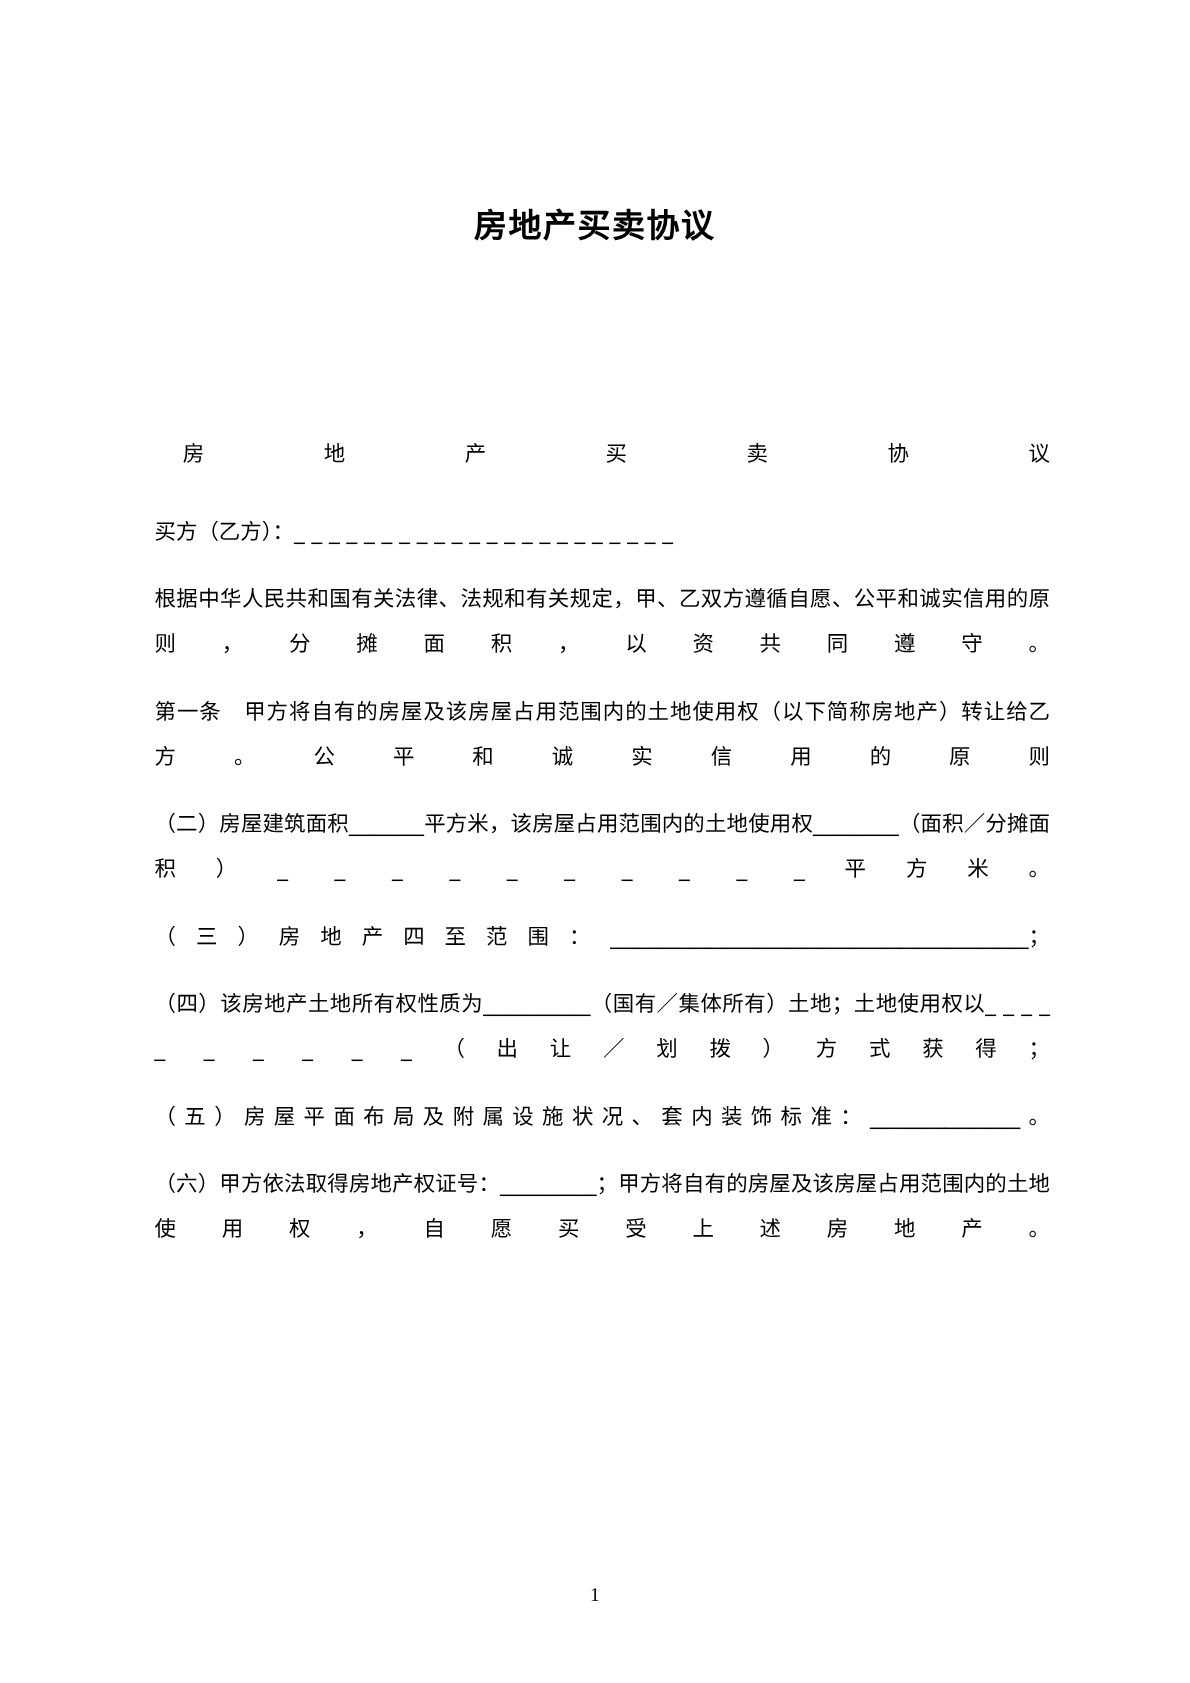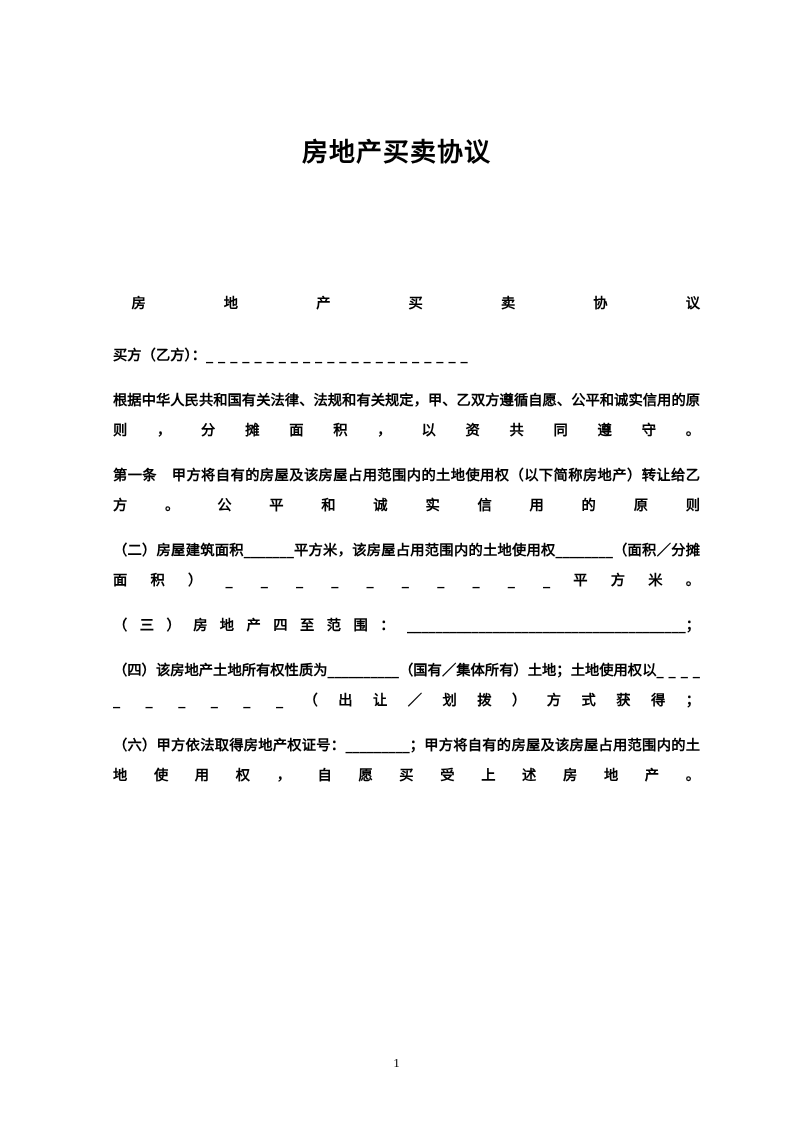--- a/index.html
+++ b/index.html
@@ -25,44 +25,44 @@
     box-sizing: border-box;
   }
 
   
   .doc-title {
     position: absolute;
     top: 136px;
     left: 0;
     width: 793px;
     text-align: center;
-    font-size: 26px;
+    font-size: 22px;
     font-weight: bold;
     letter-spacing: 1px;
     line-height: 32px;
     white-space: pre;
   }
 
   
   .body-block {
     position: absolute;
     top: 288px;
     left: 96px;
     width: 604px;
   }
 
   .para {
     font-size: 14.3px;
     line-height: 30px;
     text-align: justify;
     text-align-last: justify;
-    margin: 0 0 15px 17px;
+    margin: 0 0 15px 7px;
     white-space: pre-wrap;
     word-break: break-all;
-    font-weight: 700;
+    font-weight: 400;
   }
 
   
   .para.lastline-left {
     text-align-last: left;
   }
 
   
   .para.tracked-head {
     margin-bottom: 22px;
@@ -98,20 +98,21 @@
 
     <p class="para">第一条　甲方将自有的房屋及该房屋占用范围内的土地使用权（以下简称房地产）转让给乙方。公平和诚实信用的原则</p>
 
 
     <p class="para">（二）房屋建筑面积_______平方米，该房屋占用范围内的土地使用权________（面积／分摊面积）_ _ _ _ _ _ _ _ _ _平方米。</p>
 
     <p class="para">（三）房地产四至范围：_______________________________________；</p>
 
     <p class="para">（四）该房地产土地所有权性质为__________（国有／集体所有）土地；土地使用权以_ _ _ _ _ _ _ _ _ _（出让／划拨）方式获得；</p>
 
+    <p class="para">（五）房屋平面布局及附属设施状况、套内装饰标准：______________。</p>
 
     <p class="para">（六）甲方依法取得房地产权证号：_________；甲方将自有的房屋及该房屋占用范围内的土地使用权，自愿买受上述房地产。</p>
 
   </div>
 
   <div class="page-number">1</div>
 
 </div>
 
 </body></html>

